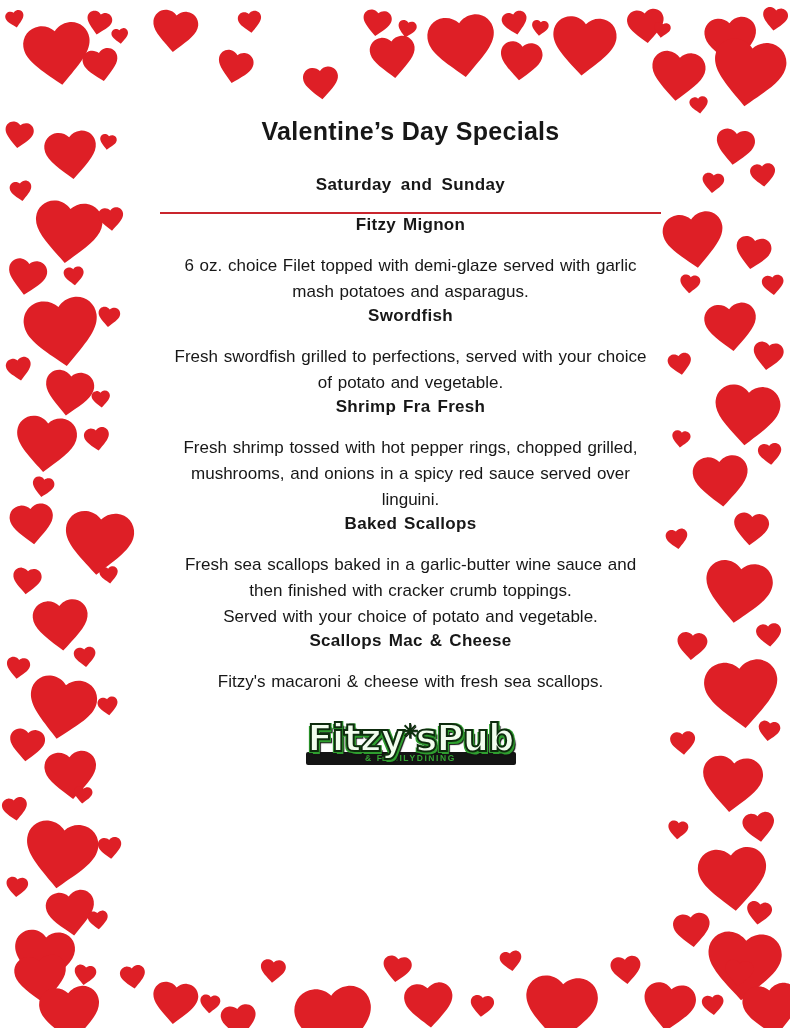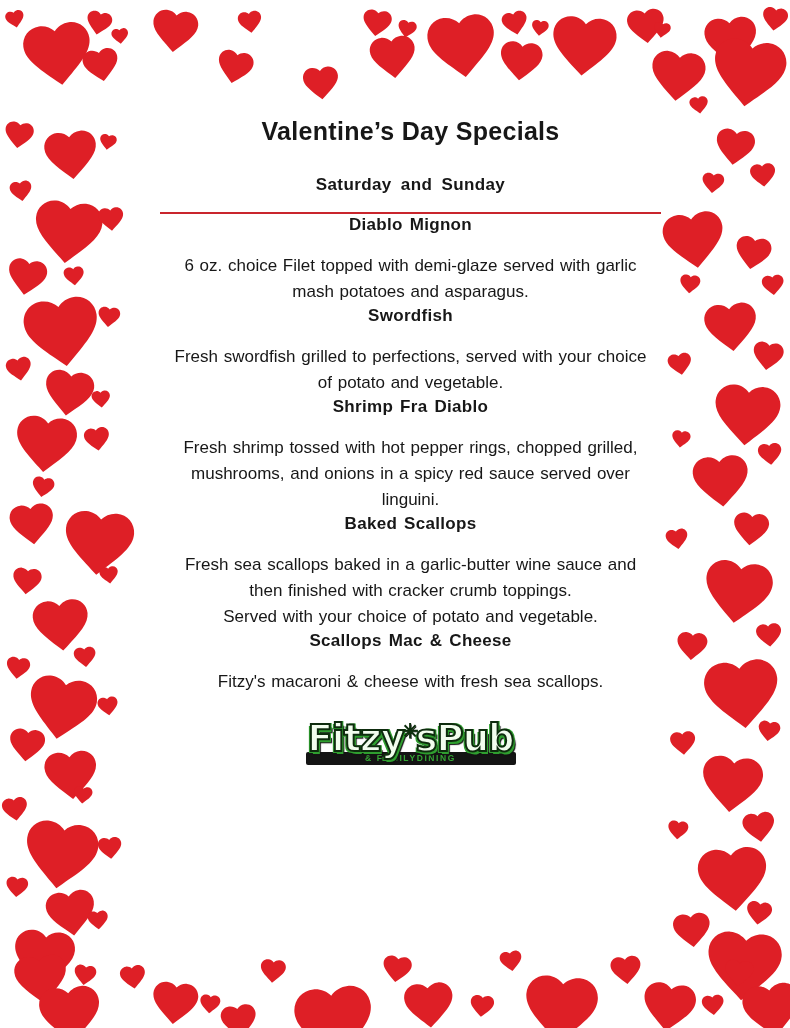--- a/index.html
+++ b/index.html
@@ -174,33 +174,33 @@
     <path d="M12 21.35l-1.45-1.32C5.4 15.36 2 12.28 2 8.5 2 5.42 4.42 3 7.5 3c1.74 0 3.41.81 4.5 2.09C13.09 3.81 14.76 3 16.5 3 19.58 3 22 5.42 22 8.5c0 3.78-3.4 6.86-8.55 11.54L12 21.35z" fill="#DE1F26" transform="translate(722,956) scale(1.417) rotate(6 12 12)"></path>
     <path d="M12 21.35l-1.45-1.32C5.4 15.36 2 12.28 2 8.5 2 5.42 4.42 3 7.5 3c1.74 0 3.41.81 4.5 2.09C13.09 3.81 14.76 3 16.5 3 19.58 3 22 5.42 22 8.5c0 3.78-3.4 6.86-8.55 11.54L12 21.35z" fill="#DE1F26" transform="translate(738,976) scale(2.833) rotate(-8 12 12)"></path>
   </svg>
 
 <div class="content">
   <h1 class="page-title">Valentine’s Day Specials</h1>
   <h2 class="page-subtitle">Saturday and Sunday</h2>
   <hr class="divider" style="border-top-color: rgb(201, 37, 45);">
 
   <div class="menu-section">
-    <h3 class="item-name mt-first">Diablo Mignon</h3>
+    <h3 class="item-name mt-first">Fitzy Mignon</h3>
     <p class="item-desc">6 oz. choice Filet topped with demi-glaze served with garlic
 mash potatoes and asparagus.</p>
   </div>
 
   <div class="menu-section">
     <h3 class="item-name mt-std">Swordfish</h3>
     <p class="item-desc">Fresh swordfish grilled to perfections, served with your choice
 of potato and vegetable.</p>
   </div>
 
   <div class="menu-section">
-    <h3 class="item-name mt-mid">Shrimp Fra Diablo</h3>
+    <h3 class="item-name mt-mid">Shrimp Fra Fresh</h3>
     <p class="item-desc">Fresh shrimp tossed with hot pepper rings, chopped grilled,
 mushrooms, and onions in a spicy red sauce served over
 linguini.</p>
   </div>
 
   <div class="menu-section">
     <h3 class="item-name mt-mid">Baked Scallops</h3>
     <p class="item-desc">Fresh sea scallops baked in a garlic-butter wine sauce and
 then finished with cracker crumb toppings.
 Served with your choice of potato and vegetable.</p>

